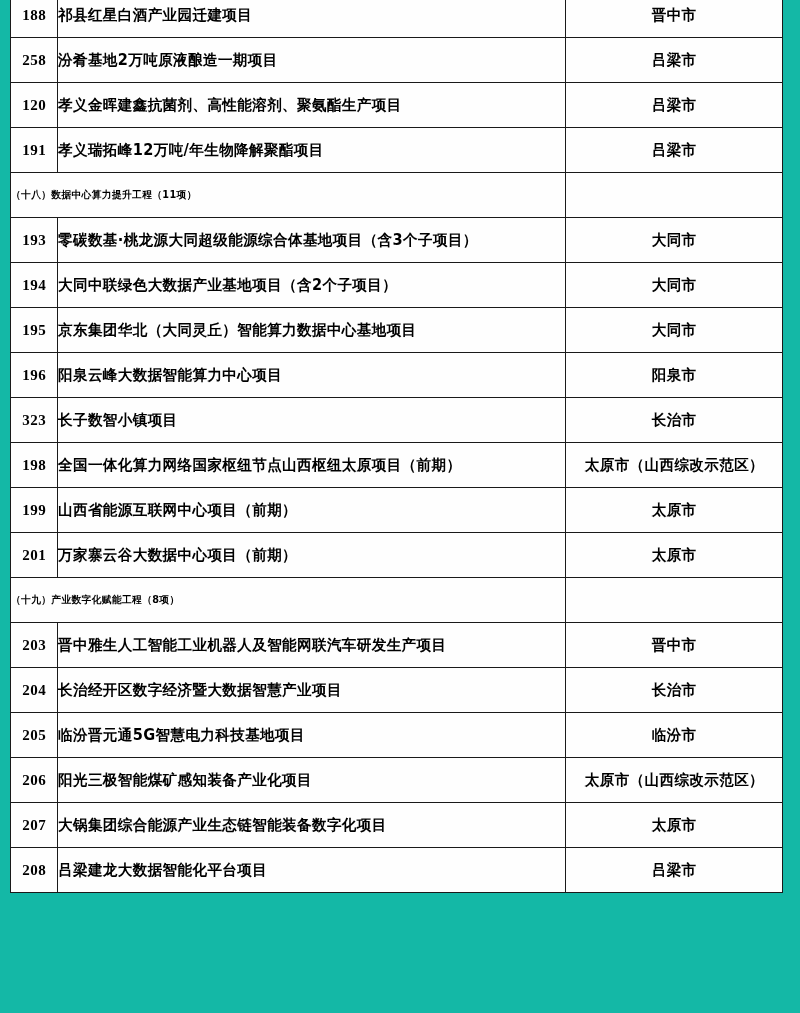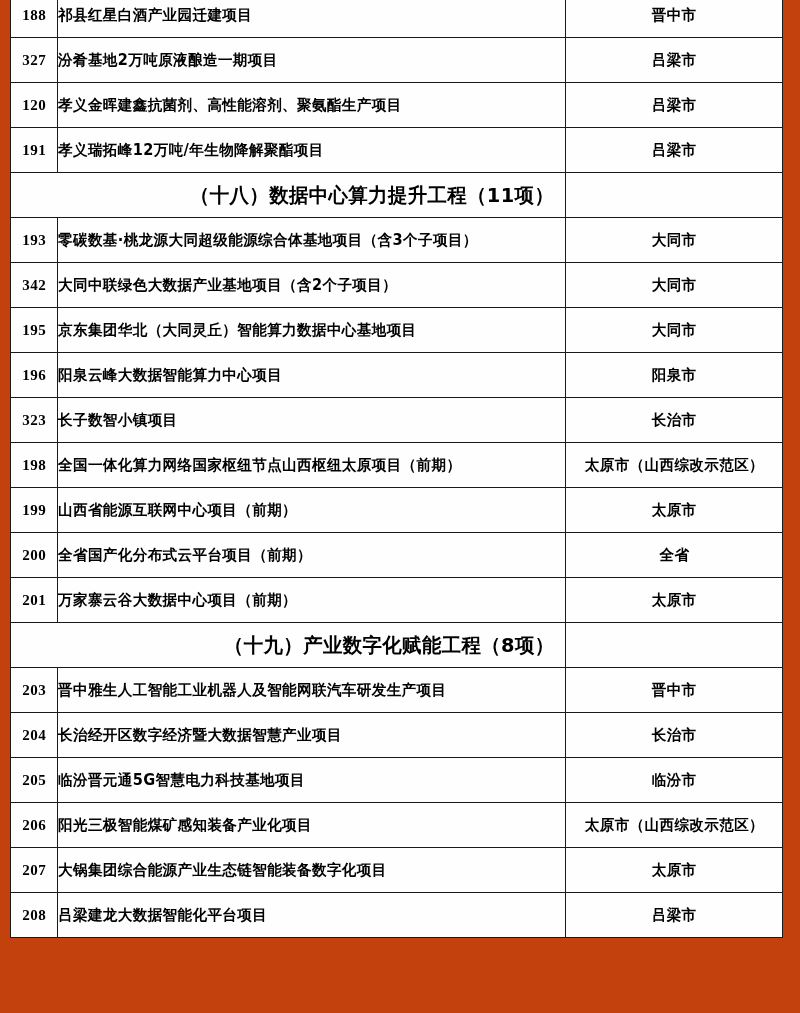--- a/index.html
+++ b/index.html
@@ -12,21 +12,21 @@
     height: 1013px;
     font-family: "DejaVu Sans", "Liberation Sans", sans-serif;
     color: #000000;
     overflow: hidden;
   }
 
   #page {
     position: relative;
     width: 800px;
     height: 1013px;
-    background: #c2410c;
+    background: #14b8a6;
   }
 
   
   #table-wrap {
     position: absolute;
     left: 10px;
     top: -8px;
     width: 772px;
   }
 
@@ -69,23 +69,23 @@
   }
 
   td.cell-city {
     text-align: center;
     font-size: 15px;
     height: 44px;
     white-space: nowrap;
   }
 
   td.cell-section {
-    text-align: right;
+    text-align: left;
     padding-left: 10px;
-    font-size: 20px;
+    font-size: 10px;
     height: 44px;
     white-space: nowrap;
     margin-left: 33px;
   }
 
   tr.section-row td {
     border-right-color: #1a1a1a;
   }
 
   
@@ -110,21 +110,21 @@
         <col class="c-name">
         <col class="c-city">
       </colgroup>
       <tbody id="table-body">
           <tr class="item-row">
             <td class="cell-no"><span class="txt">188</span></td>
             <td class="cell-name"><span class="txt" style="transform: scaleX(0.97);">祁县红星白酒产业园迁建项目</span></td>
             <td class="cell-city"><span class="txt" style="transform: scaleX(0.97);">晋中市</span></td>
           </tr>
           <tr class="item-row">
-            <td class="cell-no"><span class="txt">327</span></td>
+            <td class="cell-no"><span class="txt">258</span></td>
             <td class="cell-name"><span class="txt" style="transform: scaleX(0.97);">汾肴基地2万吨原液酿造一期项目</span></td>
             <td class="cell-city"><span class="txt" style="transform: scaleX(0.97);">吕梁市</span></td>
           </tr>
           <tr class="item-row">
             <td class="cell-no"><span class="txt">120</span></td>
             <td class="cell-name"><span class="txt" style="transform: scaleX(0.97);">孝义金晖建鑫抗菌剂、高性能溶剂、聚氨酯生产项目</span></td>
             <td class="cell-city"><span class="txt" style="transform: scaleX(0.97);">吕梁市</span></td>
           </tr>
           <tr class="item-row">
             <td class="cell-no"><span class="txt">191</span></td>
@@ -134,21 +134,21 @@
           <tr class="section-row">
             <td class="cell-section" colspan="2"><span class="txt">（十八）数据中心算力提升工程（11项）</span></td>
             <td class="cell-city"></td>
           </tr>
           <tr class="item-row">
             <td class="cell-no"><span class="txt">193</span></td>
             <td class="cell-name"><span class="txt" style="transform: scaleX(0.97);">零碳数基·桃龙源大同超级能源综合体基地项目（含3个子项目）</span></td>
             <td class="cell-city"><span class="txt" style="transform: scaleX(0.97);">大同市</span></td>
           </tr>
           <tr class="item-row">
-            <td class="cell-no"><span class="txt">342</span></td>
+            <td class="cell-no"><span class="txt">194</span></td>
             <td class="cell-name"><span class="txt" style="transform: scaleX(0.97);">大同中联绿色大数据产业基地项目（含2个子项目）</span></td>
             <td class="cell-city"><span class="txt" style="transform: scaleX(0.97);">大同市</span></td>
           </tr>
           <tr class="item-row">
             <td class="cell-no"><span class="txt">195</span></td>
             <td class="cell-name"><span class="txt" style="transform: scaleX(0.97);">京东集团华北（大同灵丘）智能算力数据中心基地项目</span></td>
             <td class="cell-city"><span class="txt" style="transform: scaleX(0.97);">大同市</span></td>
           </tr>
           <tr class="item-row">
             <td class="cell-no"><span class="txt">196</span></td>
@@ -162,25 +162,20 @@
           </tr>
           <tr class="item-row">
             <td class="cell-no"><span class="txt">198</span></td>
             <td class="cell-name"><span class="txt" style="transform: scaleX(0.97);">全国一体化算力网络国家枢纽节点山西枢纽太原项目（前期）</span></td>
             <td class="cell-city"><span class="txt" style="transform: scaleX(0.97);">太原市（山西综改示范区）</span></td>
           </tr>
           <tr class="item-row">
             <td class="cell-no"><span class="txt">199</span></td>
             <td class="cell-name"><span class="txt" style="transform: scaleX(0.97);">山西省能源互联网中心项目（前期）</span></td>
             <td class="cell-city"><span class="txt" style="transform: scaleX(0.97);">太原市</span></td>
-          </tr>
-          <tr class="item-row">
-            <td class="cell-no"><span class="txt">200</span></td>
-            <td class="cell-name"><span class="txt" style="transform: scaleX(0.97);">全省国产化分布式云平台项目（前期）</span></td>
-            <td class="cell-city"><span class="txt" style="transform: scaleX(0.97);">全省</span></td>
           </tr>
           <tr class="item-row">
             <td class="cell-no"><span class="txt">201</span></td>
             <td class="cell-name"><span class="txt" style="transform: scaleX(0.97);">万家寨云谷大数据中心项目（前期）</span></td>
             <td class="cell-city"><span class="txt" style="transform: scaleX(0.97);">太原市</span></td>
           </tr>
           <tr class="section-row">
             <td class="cell-section" colspan="2"><span class="txt">（十九）产业数字化赋能工程（8项）</span></td>
             <td class="cell-city"></td>
           </tr>

